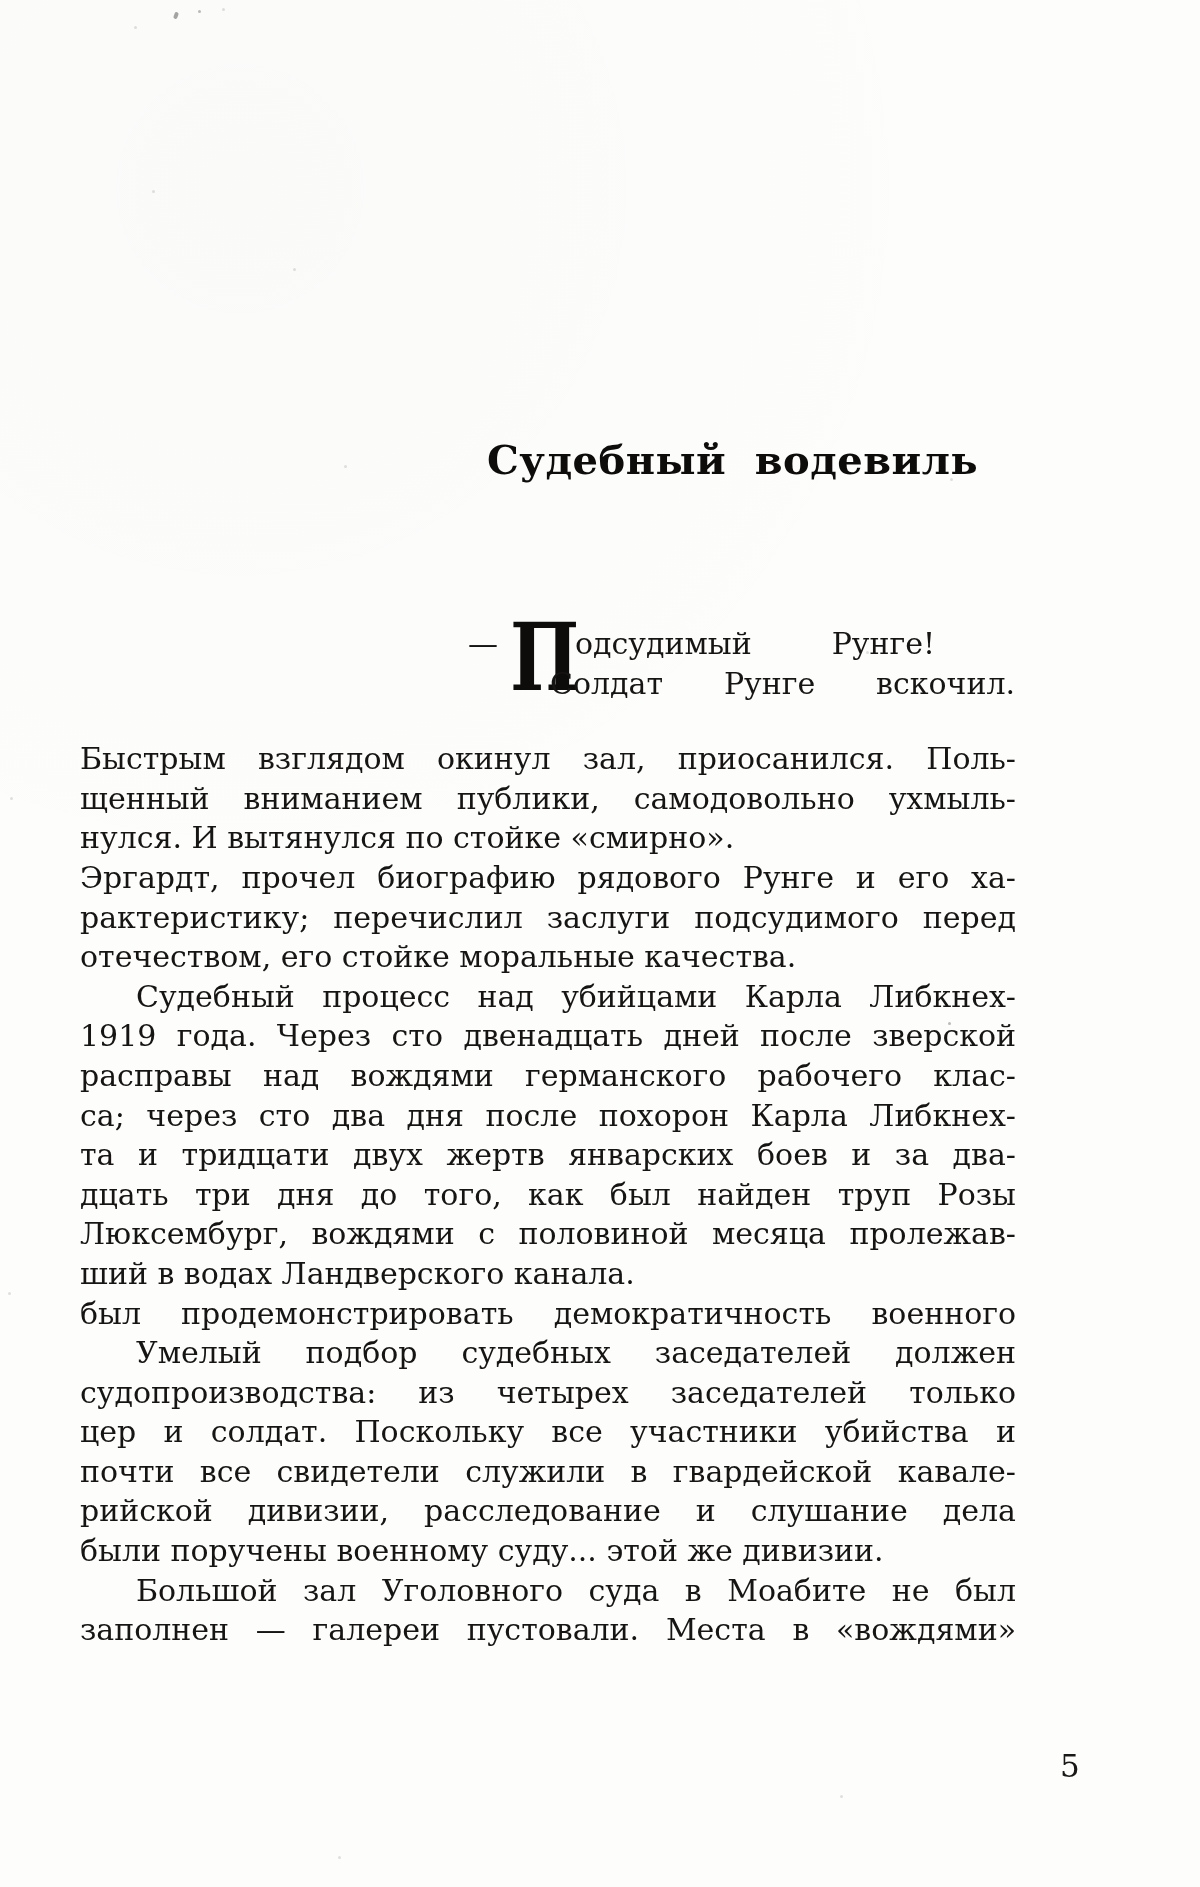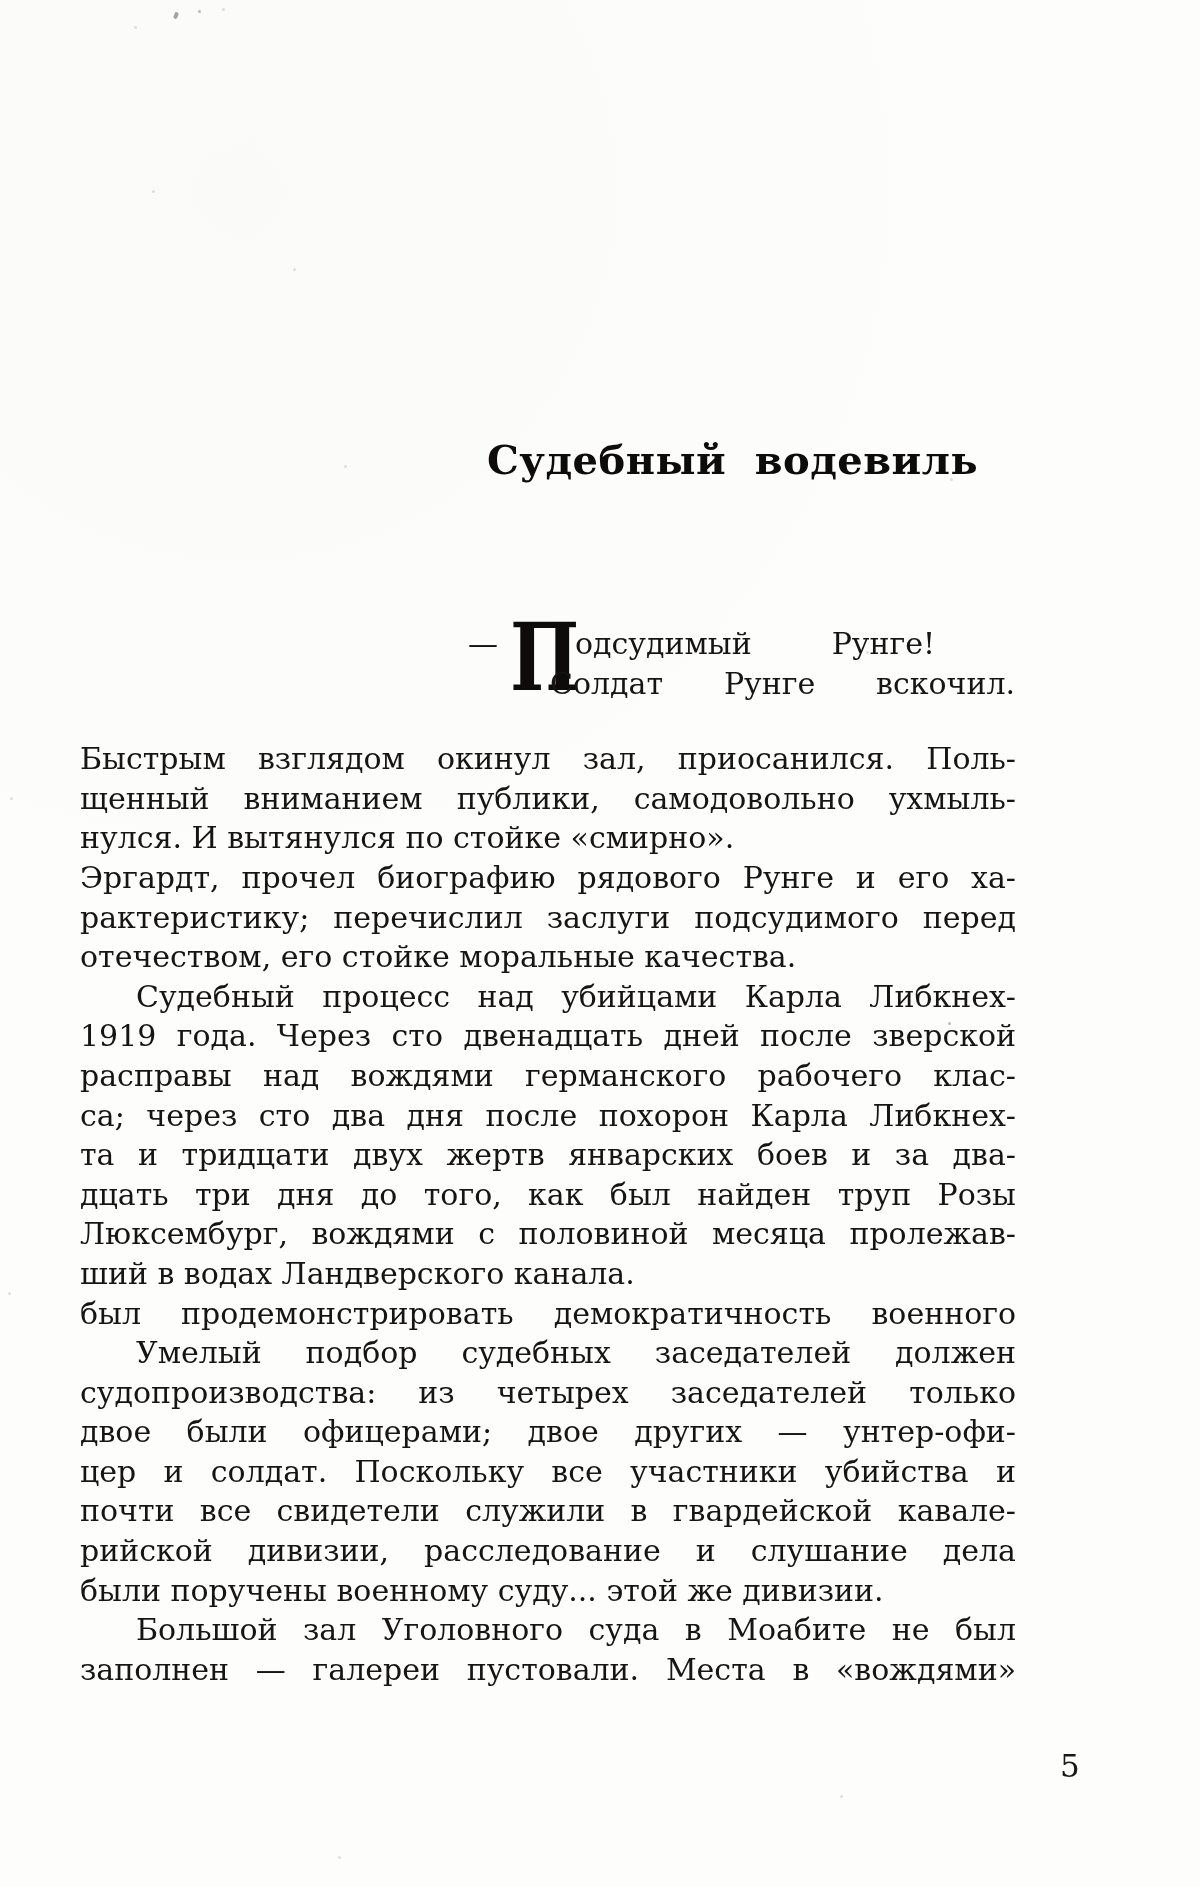--- a/index.html
+++ b/index.html
@@ -103,21 +103,20 @@
       <div class="ln">1919 года. Через сто двенадцать дней после зверской</div>
       <div class="ln">расправы над вождями германского рабочего клас-</div>
       <div class="ln">са; через сто два дня после похорон Карла Либкнех-</div>
       <div class="ln">та и тридцати двух жертв январских боев и за два-</div>
       <div class="ln">дцать три дня до того, как был найден труп Розы</div>
       <div class="ln">Люксембург, вождями с половиной месяца пролежав-</div>
       <div class="ln end">ший в водах Ландверского канала.</div>
       <div class="ln">был продемонстрировать демократичность военного</div>
       <div class="ln ind">Умелый подбор судебных заседателей должен</div>
       <div class="ln">судопроизводства: из четырех заседателей только</div>
-      <div class="ln">двое были офицерами; двое других — унтер-офи-</div>
       <div class="ln">цер и солдат. Поскольку все участники убийства и</div>
       <div class="ln">почти все свидетели служили в гвардейской кавале-</div>
       <div class="ln">рийской дивизии, расследование и слушание дела</div>
       <div class="ln end">были поручены военному суду... этой же дивизии.</div>
       <div class="ln ind">Большой зал Уголовного суда в Моабите не был</div>
       <div class="ln">заполнен — галереи пустовали. Места в «вождями»</div>
     </div>
   </div>
 
   <div class="pageno">5</div>

